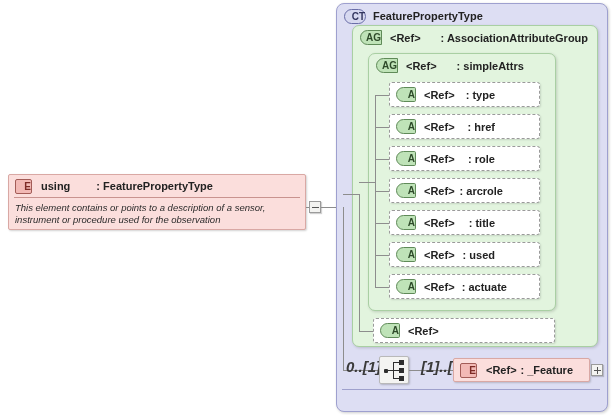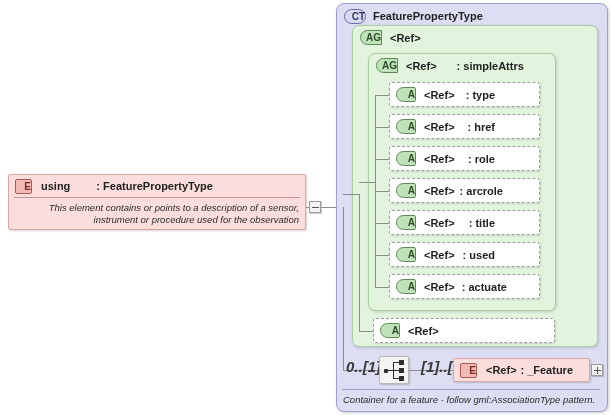--- a/index.html
+++ b/index.html
@@ -44,21 +44,21 @@
   }
   .badge-a{
     background:#bfe3b8;border:1px solid #5f8a58;color:#2e4a2a;
     border-radius:9px 2px 2px 9px;width:20px;
   }
   .nm{font-size:11px;color:#222;font-weight:bold;margin-left:9px;}
   .ty{font-size:11px;color:#222;font-weight:bold;margin-left:auto;}
   .elem-sep{height:1px;background:#c9938f;margin:0 5px;}
   .elem-doc{
     font-size:9.5px;font-style:italic;color:#2b2b2b;
-    line-height:11.5px;padding:4px 6px 4px 6px;text-align:right;
+    line-height:11.5px;padding:4px 6px 4px 6px;
   }
 
   
   .ct-box{
     background:#dddef3;
     border:1px solid #9ea0cf;
     border-radius:8px;
     box-shadow:1px 1px 3px rgba(0,0,0,.20);
   }
   .ct-title{
@@ -157,26 +157,26 @@
   <div class="ln-h" style="left:321px;top:207px;width:22px;"></div>
 
   <div class="abs ct-box" style="left:336px;top:3px;width:272px;height:409px;">
     <div class="ct-title">
       <span class="badge badge-ct">CT</span>
       <span class="nm">FeaturePropertyType</span>
     </div>
   </div>
 
   <div class="abs ct-foot-sep" style="left:342px;top:389px;width:258px;"></div>
-  <div class="abs ct-foot" style="left:336px;top:391px;width:272px;">Container for a feature - follow gml:AssociationType pattern.</div>
 
   <div class="abs ag-box" style="left:352px;top:25px;width:246px;height:322px;">
     <div class="ag-head">
       <span class="badge badge-ag">AG</span>
       <span class="nm">&lt;Ref&gt;</span>
+      <span class="ty">: AssociationAttributeGroup</span>
     </div>
   </div>
 
   <div class="abs ag-box" style="left:368px;top:53px;width:188px;height:258px;">
     <div class="ag-head">
       <span class="badge badge-ag">AG</span>
       <span class="nm">&lt;Ref&gt;</span>
       <span class="ty">: simpleAttrs</span>
     </div>
   </div>

